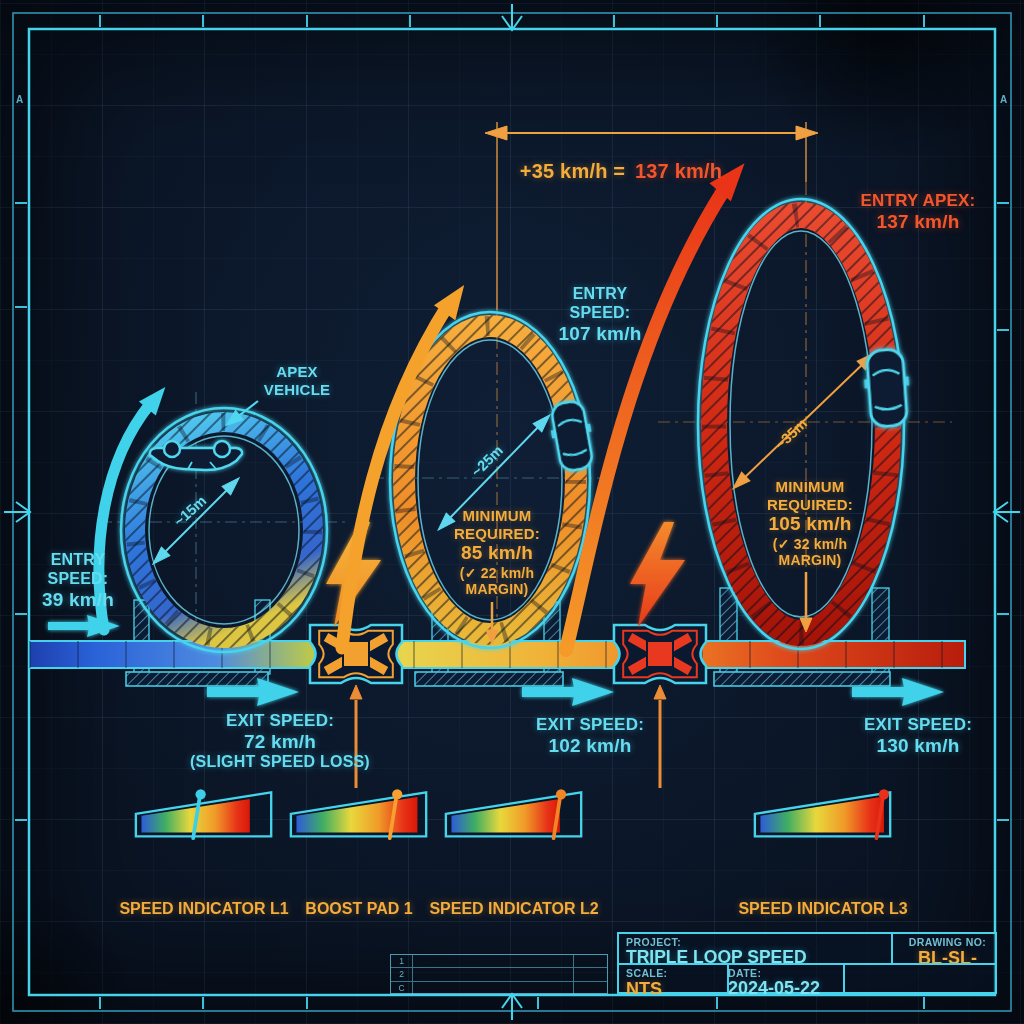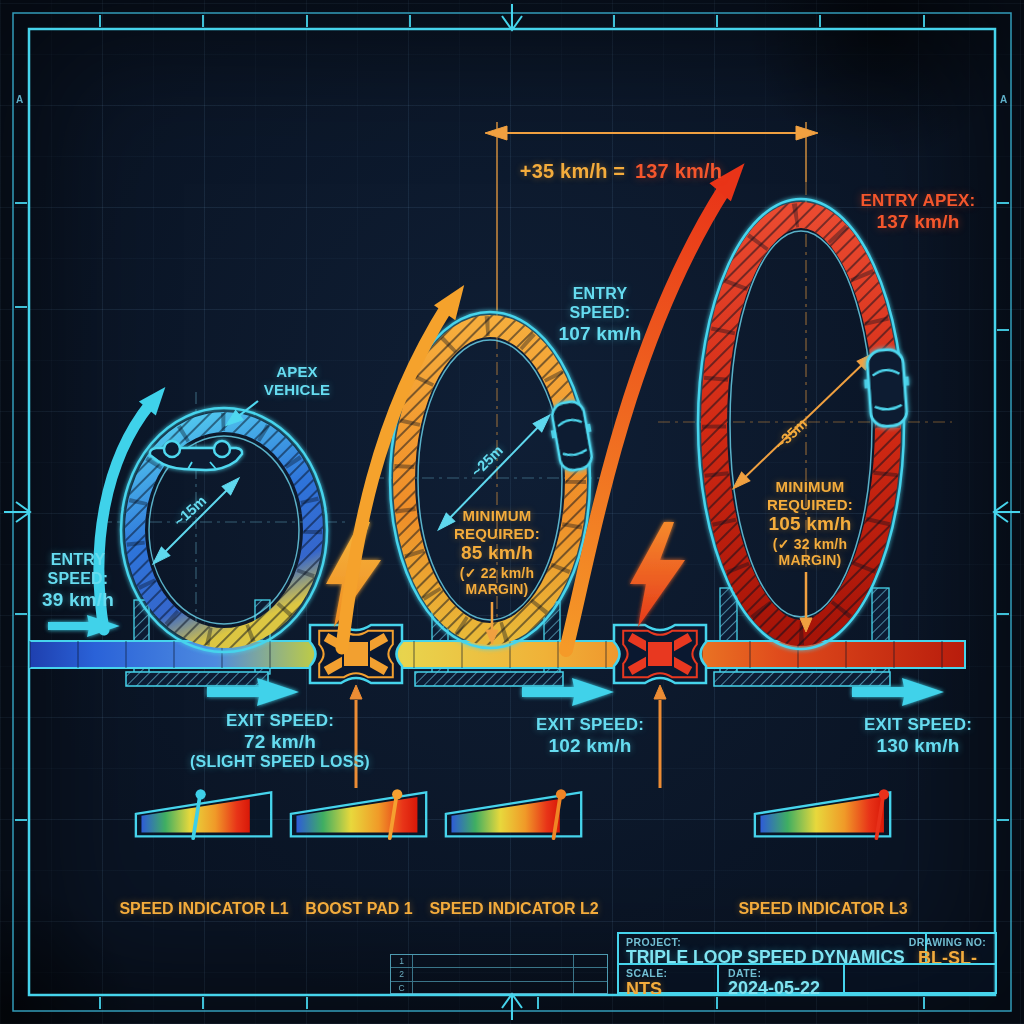--- a/index.html
+++ b/index.html
@@ -431,31 +431,31 @@
         <div class="rev-end"></div>
   </div>
   <div class="rev-row">
     <div class="rev-code">C</div>
         <div class="rev-end"></div>
   </div>
 </div>
 
 <div class="tblock">
   <div class="tb-row1">
-    <div class="tb-cell" style="left:0;width:308px;border-right:2px solid #46d4ec;">
+    <div class="tb-cell" style="left:0;width:274px;border-right:2px solid #46d4ec;">
       <div class="tb-lab">PROJECT:</div>
       <div class="tb-val-c" style="font-size:17.5px">TRIPLE LOOP SPEED DYNAMICS SYSTEM</div>
     </div>
     <div class="tb-cell" style="left:280px;right:0;text-align:center;">
       <div class="tb-lab">DRAWING NO:</div>
       <div class="tb-val-o">BL-SL-001</div>
     </div>
   </div>
   <div style="position:absolute;left:0;top:31px;width:100%;height:29px;">
-    <div class="tb-cell" style="left:0;width:100px;border-right:2px solid #46d4ec;">
+    <div class="tb-cell" style="left:0;width:110px;border-right:2px solid #46d4ec;">
       <div class="tb-lab">SCALE:</div>
       <div class="tb-val-o" style="font-size:18px">NTS</div>
     </div>
     <div class="tb-cell" style="left:102px;width:124px;border-right:2px solid #46d4ec;">
       <div class="tb-lab">DATE:</div>
       <div class="tb-val-c">2024-05-22</div>
     </div>
   </div>
 </div>
 

